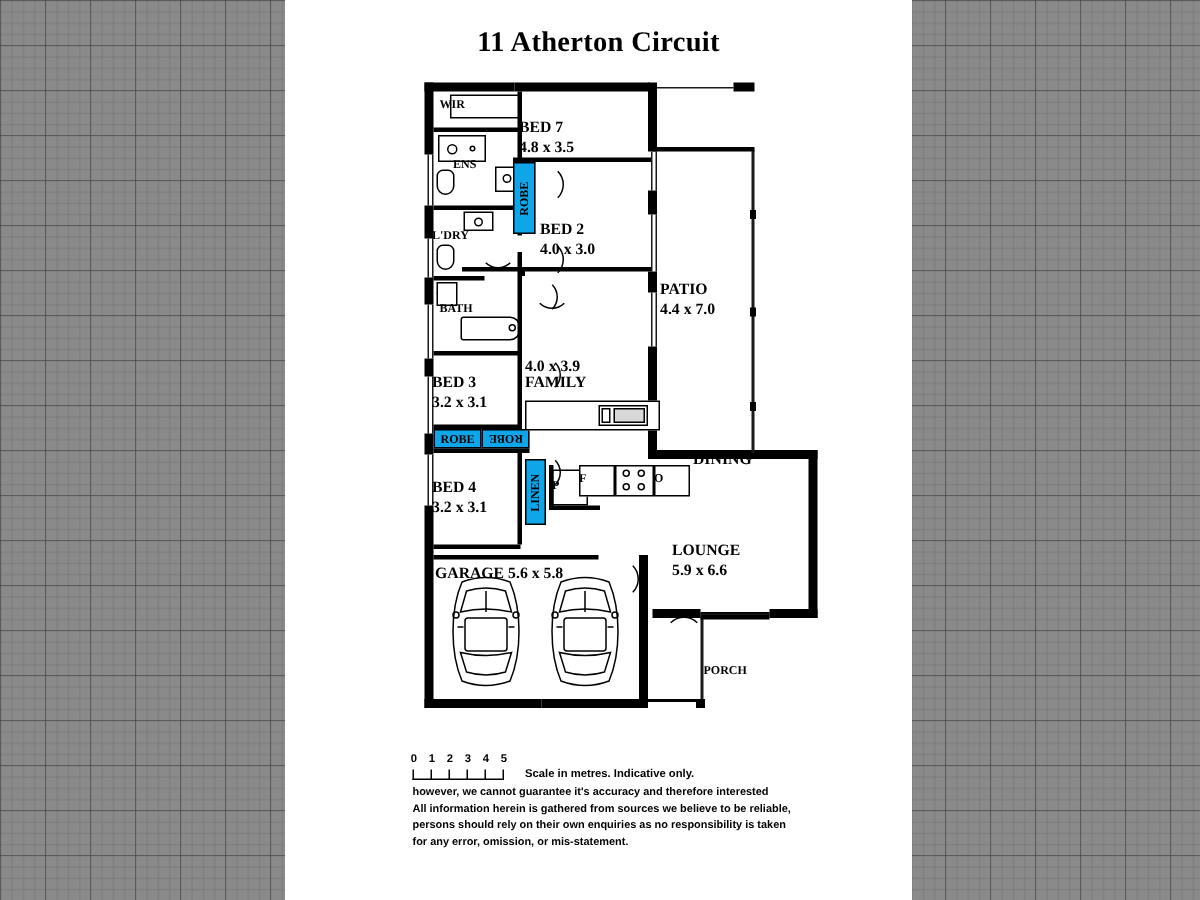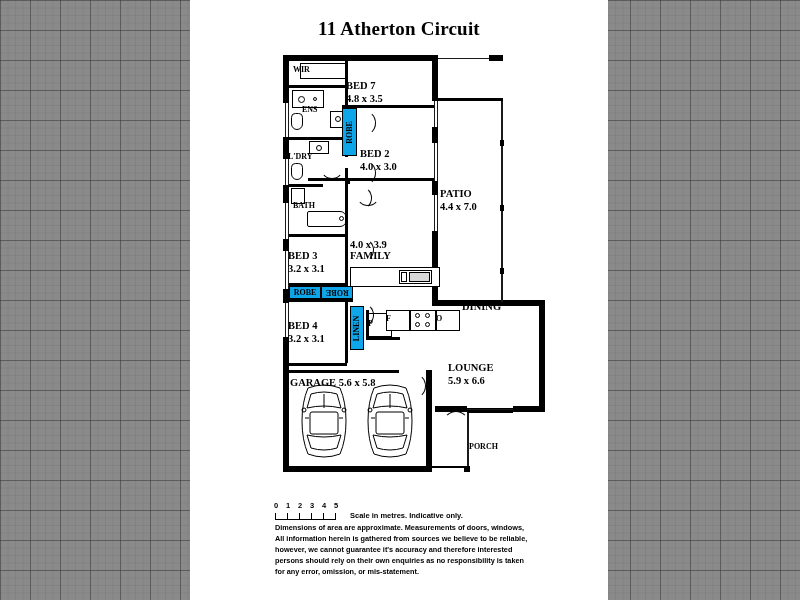--- a/index.html
+++ b/index.html
@@ -289,22 +289,21 @@
       <div class="num" style="left:13px;">1</div>
       <div class="num" style="left:25px;">2</div>
       <div class="num" style="left:37px;">3</div>
       <div class="num" style="left:49px;">4</div>
       <div class="num" style="left:61px;">5</div>
     </div>
 
     <div id="scaletext">Scale in metres. Indicative only.</div>
 
     <div id="disclaimer">
-      <p>Dimensions of area are approximate. Measurements of doors, windows,</p>
+      <p>however, we cannot guarantee it's accuracy and therefore interested</p>
       <p>All information herein is gathered from sources we believe to be reliable,</p>
-      <p>however, we cannot guarantee it's accuracy and therefore interested</p>
       <p>persons should rely on their own enquiries as no responsibility is taken</p>
       <p>for any error, omission, or mis-statement.</p>
     </div>
 
   </div>
 
 </div>
 
 </body></html>

